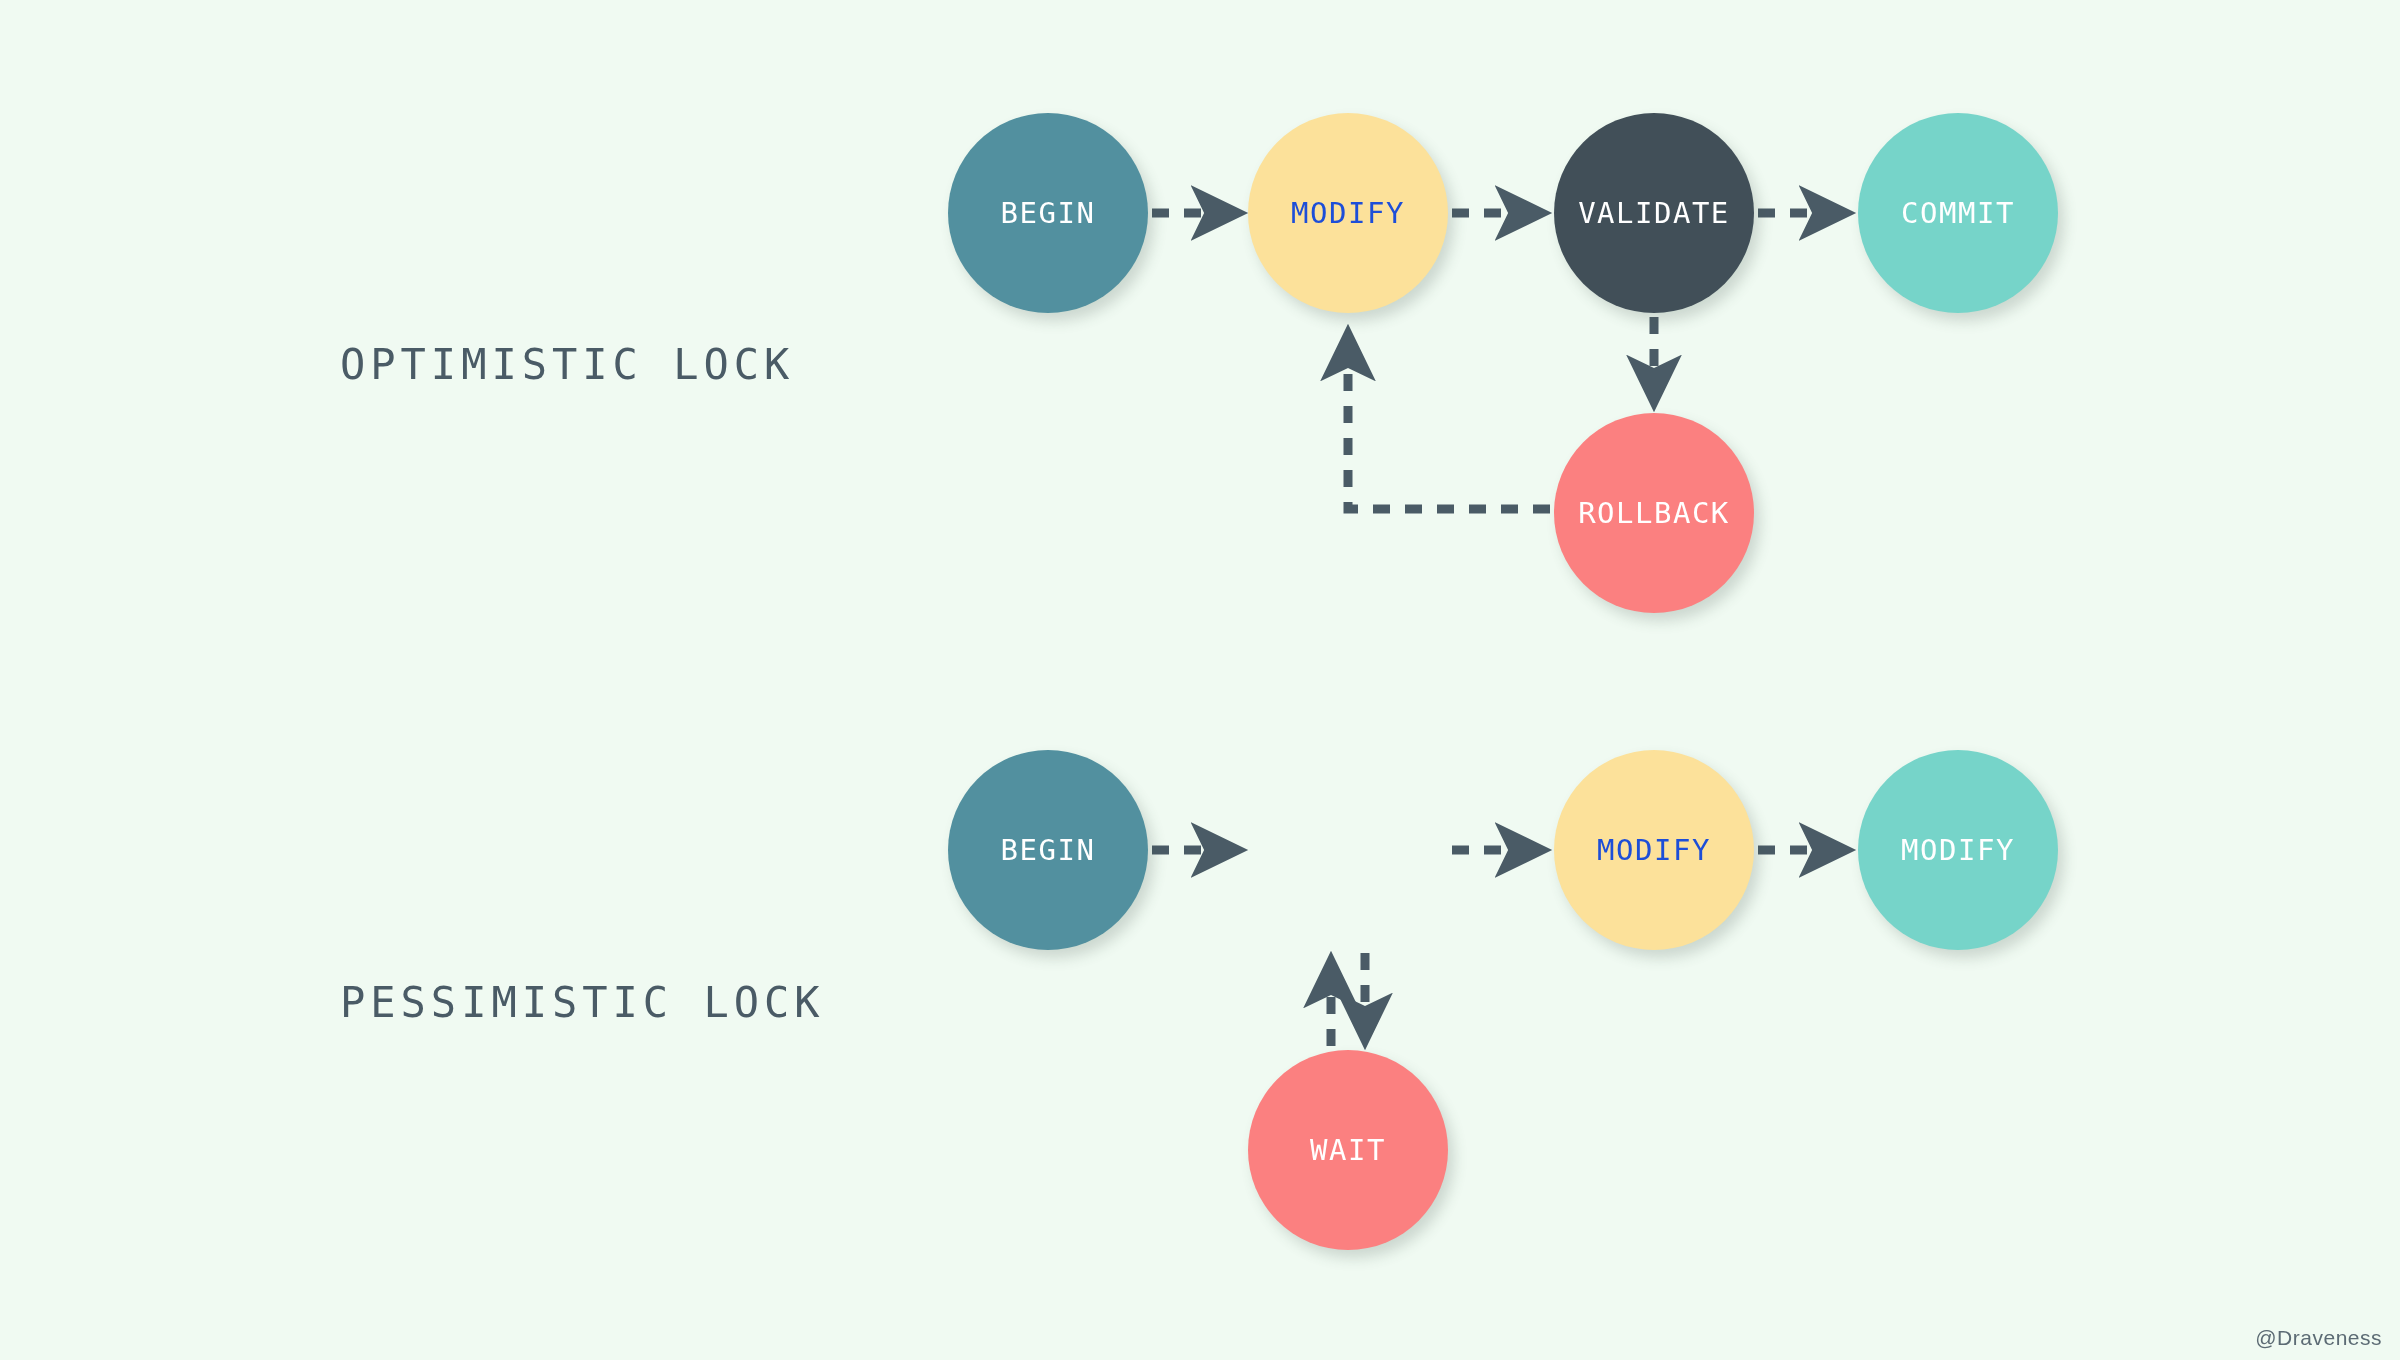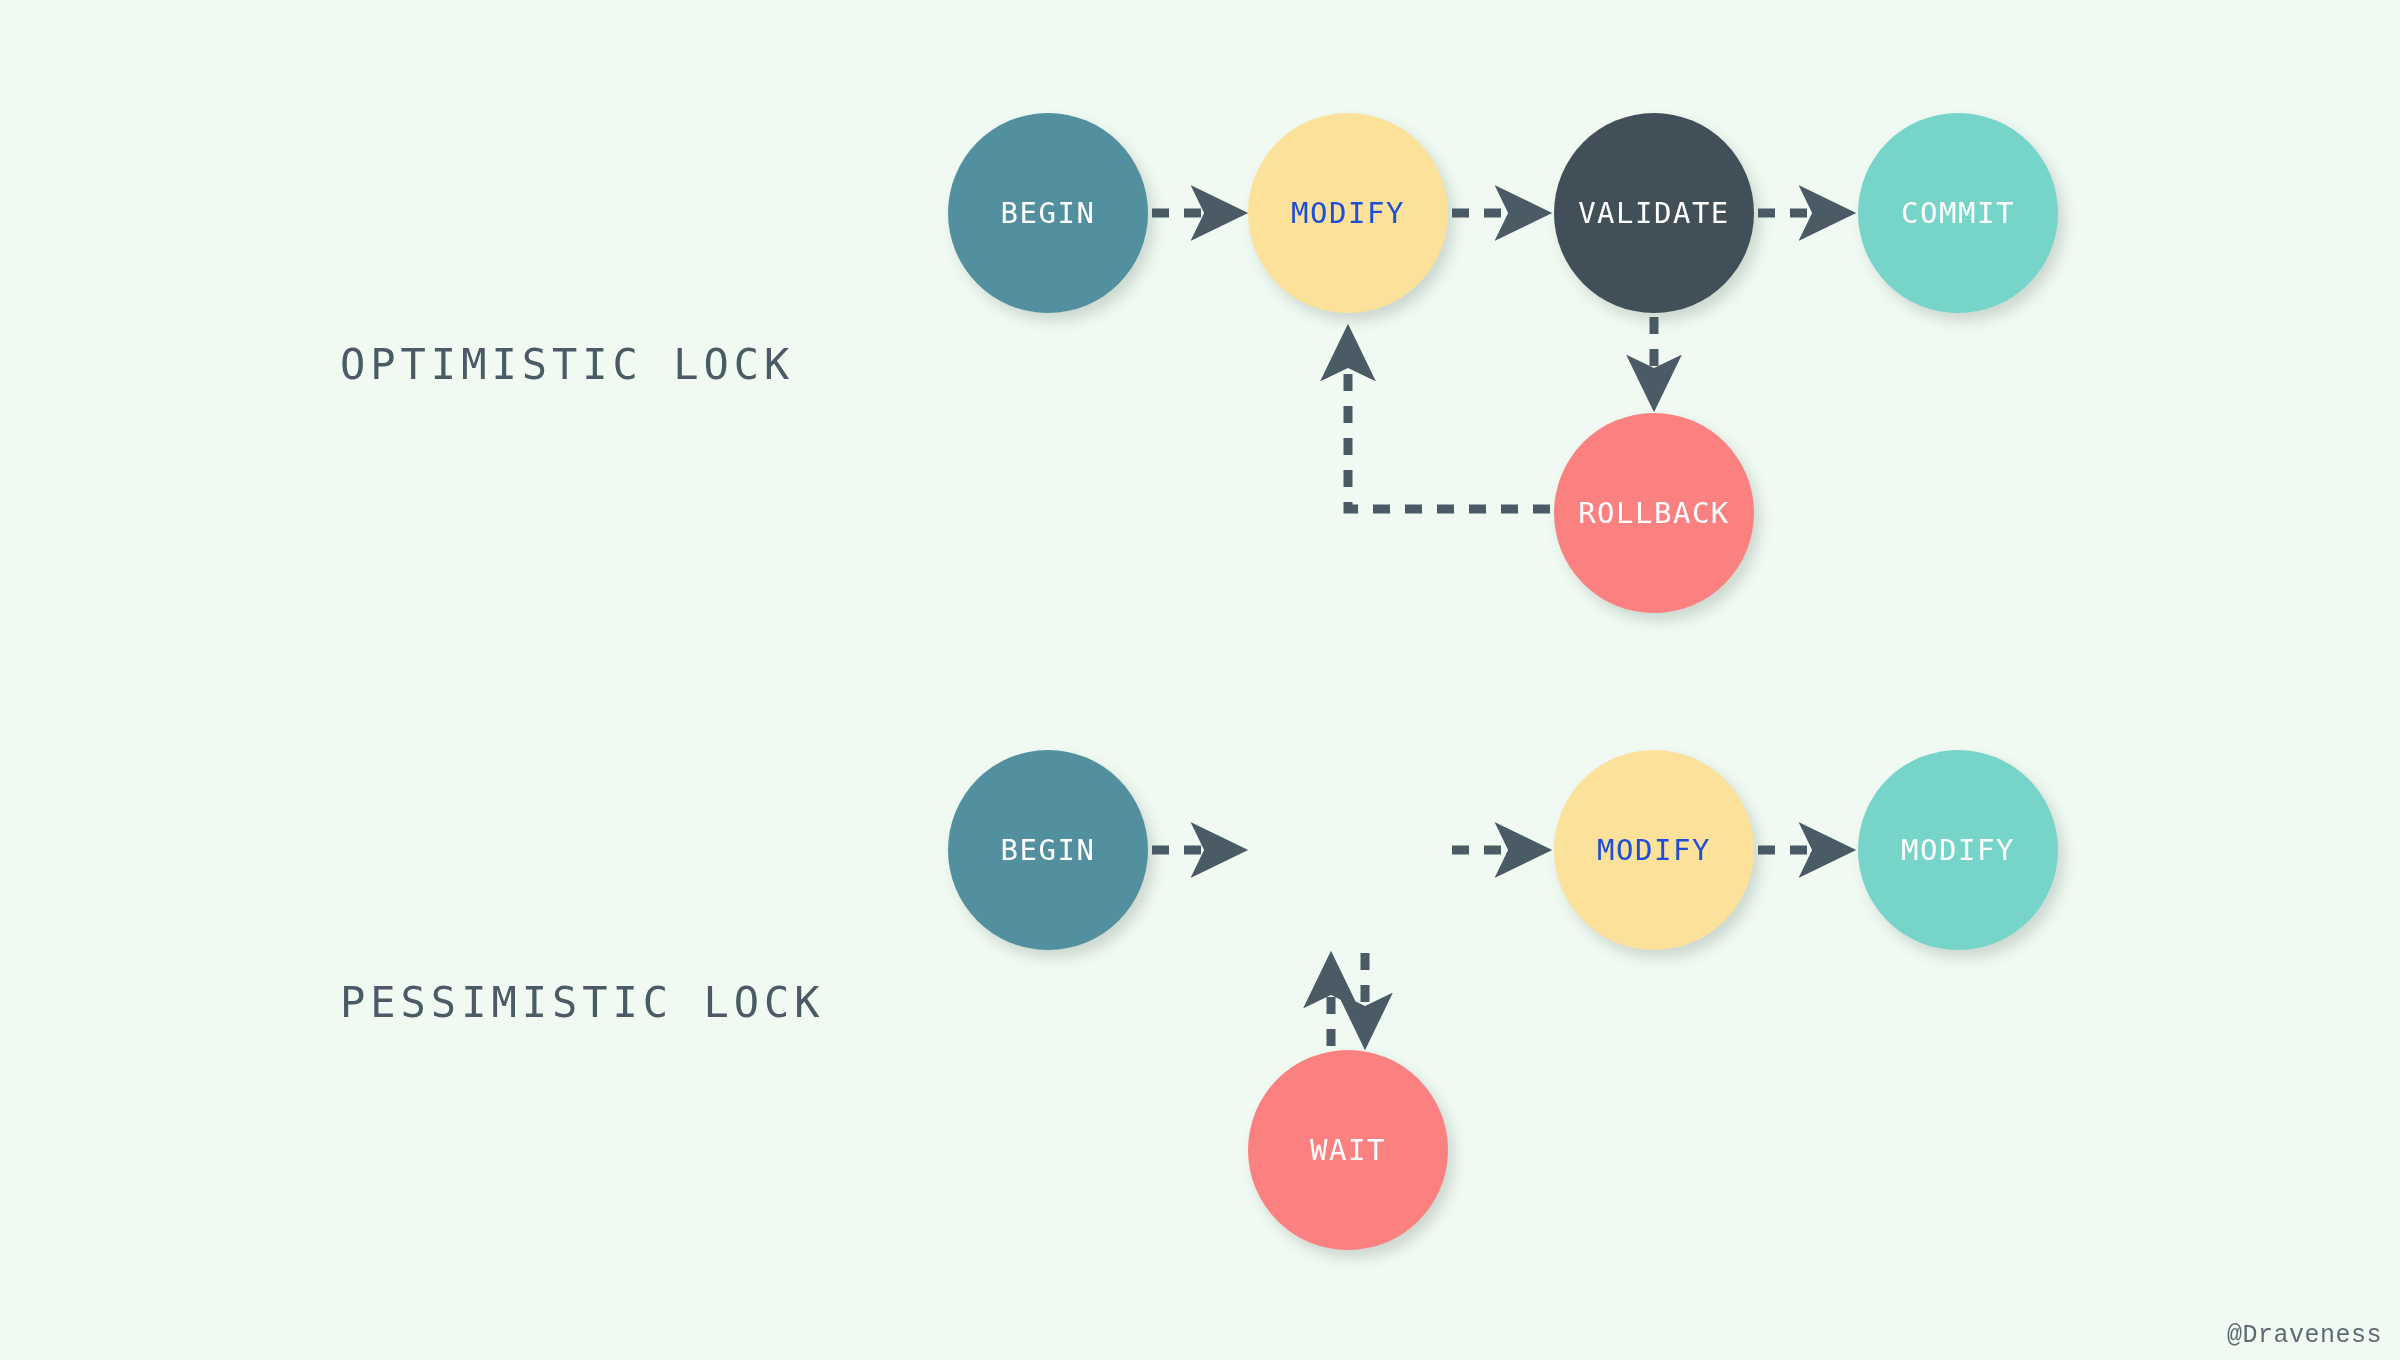--- a/index.html
+++ b/index.html
@@ -70,22 +70,22 @@
     width: 2400px;
     height: 1360px;
     pointer-events: none;
   }
 
   
   #watermark {
     position: absolute;
     right: 18px;
     bottom: 10px;
-    font-family: Liberation Mono, monospace;
-    font-size: 25px;
+    font-family: Liberation Sans, sans-serif;
+    font-size: 21px;
     color: #5c6b74;
     letter-spacing: 0.5px;
     text-align: center;
   }
 </style>
 </head>
 <body>
 
 <div id="stage">
 

